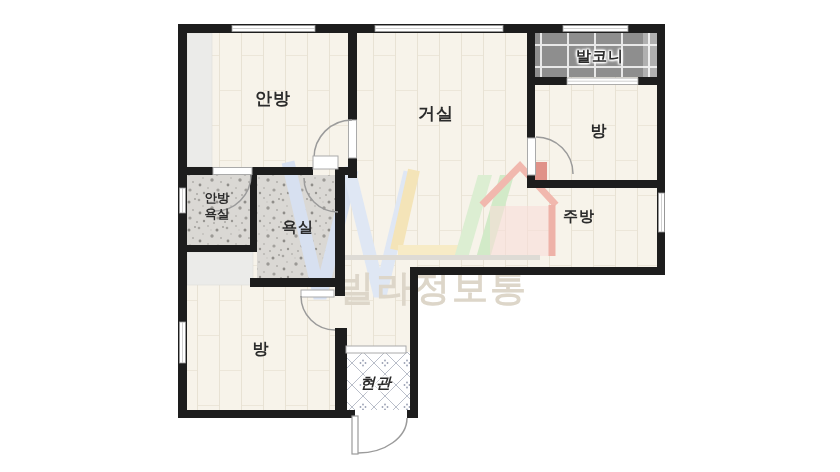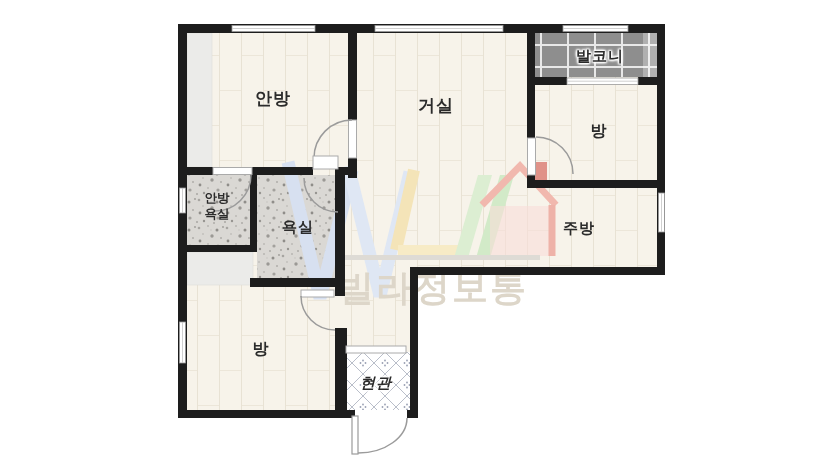--- a/index.html
+++ b/index.html
@@ -154,24 +154,24 @@
       <rect x="301" y="290" width="33" height="7" fill="#ffffff" stroke="#aaaaaa" stroke-width="1"></rect>
       <path d="M301,296 A34,34 0 0 0 335,330" fill="none" stroke="#9b9b9b" stroke-width="1.5"></path>
       <rect x="346" y="346" width="60" height="7" fill="#ffffff" stroke="#aaaaaa" stroke-width="1"></rect>
       <rect x="355" y="410" width="52" height="8" fill="#ffffff"></rect>
       <rect x="352" y="416" width="6" height="38" fill="#ffffff" stroke="#9b9b9b" stroke-width="1.2"></rect>
       <path d="M358,453 A49,35 0 0 0 407,418" fill="none" stroke="#9b9b9b" stroke-width="1.5"></path>
     </g>
   </svg>
 
   <div class="label lbl-lg" style="left:273px;top:99px;">안방</div>
-  <div class="label lbl-lg" style="left:436px;top:106px;font-family:Liberation Serif, serif;">거실</div>
+  <div class="label lbl-lg" style="left:436px;top:114px;font-family:Liberation Serif, serif;">거실</div>
   <div class="label lbl-sm halo" style="left:600px;top:56px;">발코니</div>
   <div class="label lbl-md" style="left:599px;top:131px;">방</div>
   <div class="label lbl-xs" style="left:217px;top:207px;">
     <span style="display:block;">안방</span>
     <span style="display:block;">욕실</span>
   </div>
   <div class="label lbl-sm" style="left:298px;top:227px;">욕실</div>
-  <div class="label lbl-sm" style="left:579px;top:228px;">주방</div>
+  <div class="label lbl-sm" style="left:579px;top:216px;">주방</div>
   <div class="label lbl-md" style="left:261px;top:349px;">방</div>
   <div class="label lbl-sm halo" style="left:376px;top:383px;font-style:italic;">현관</div>
 </div>
 
 </body></html>

